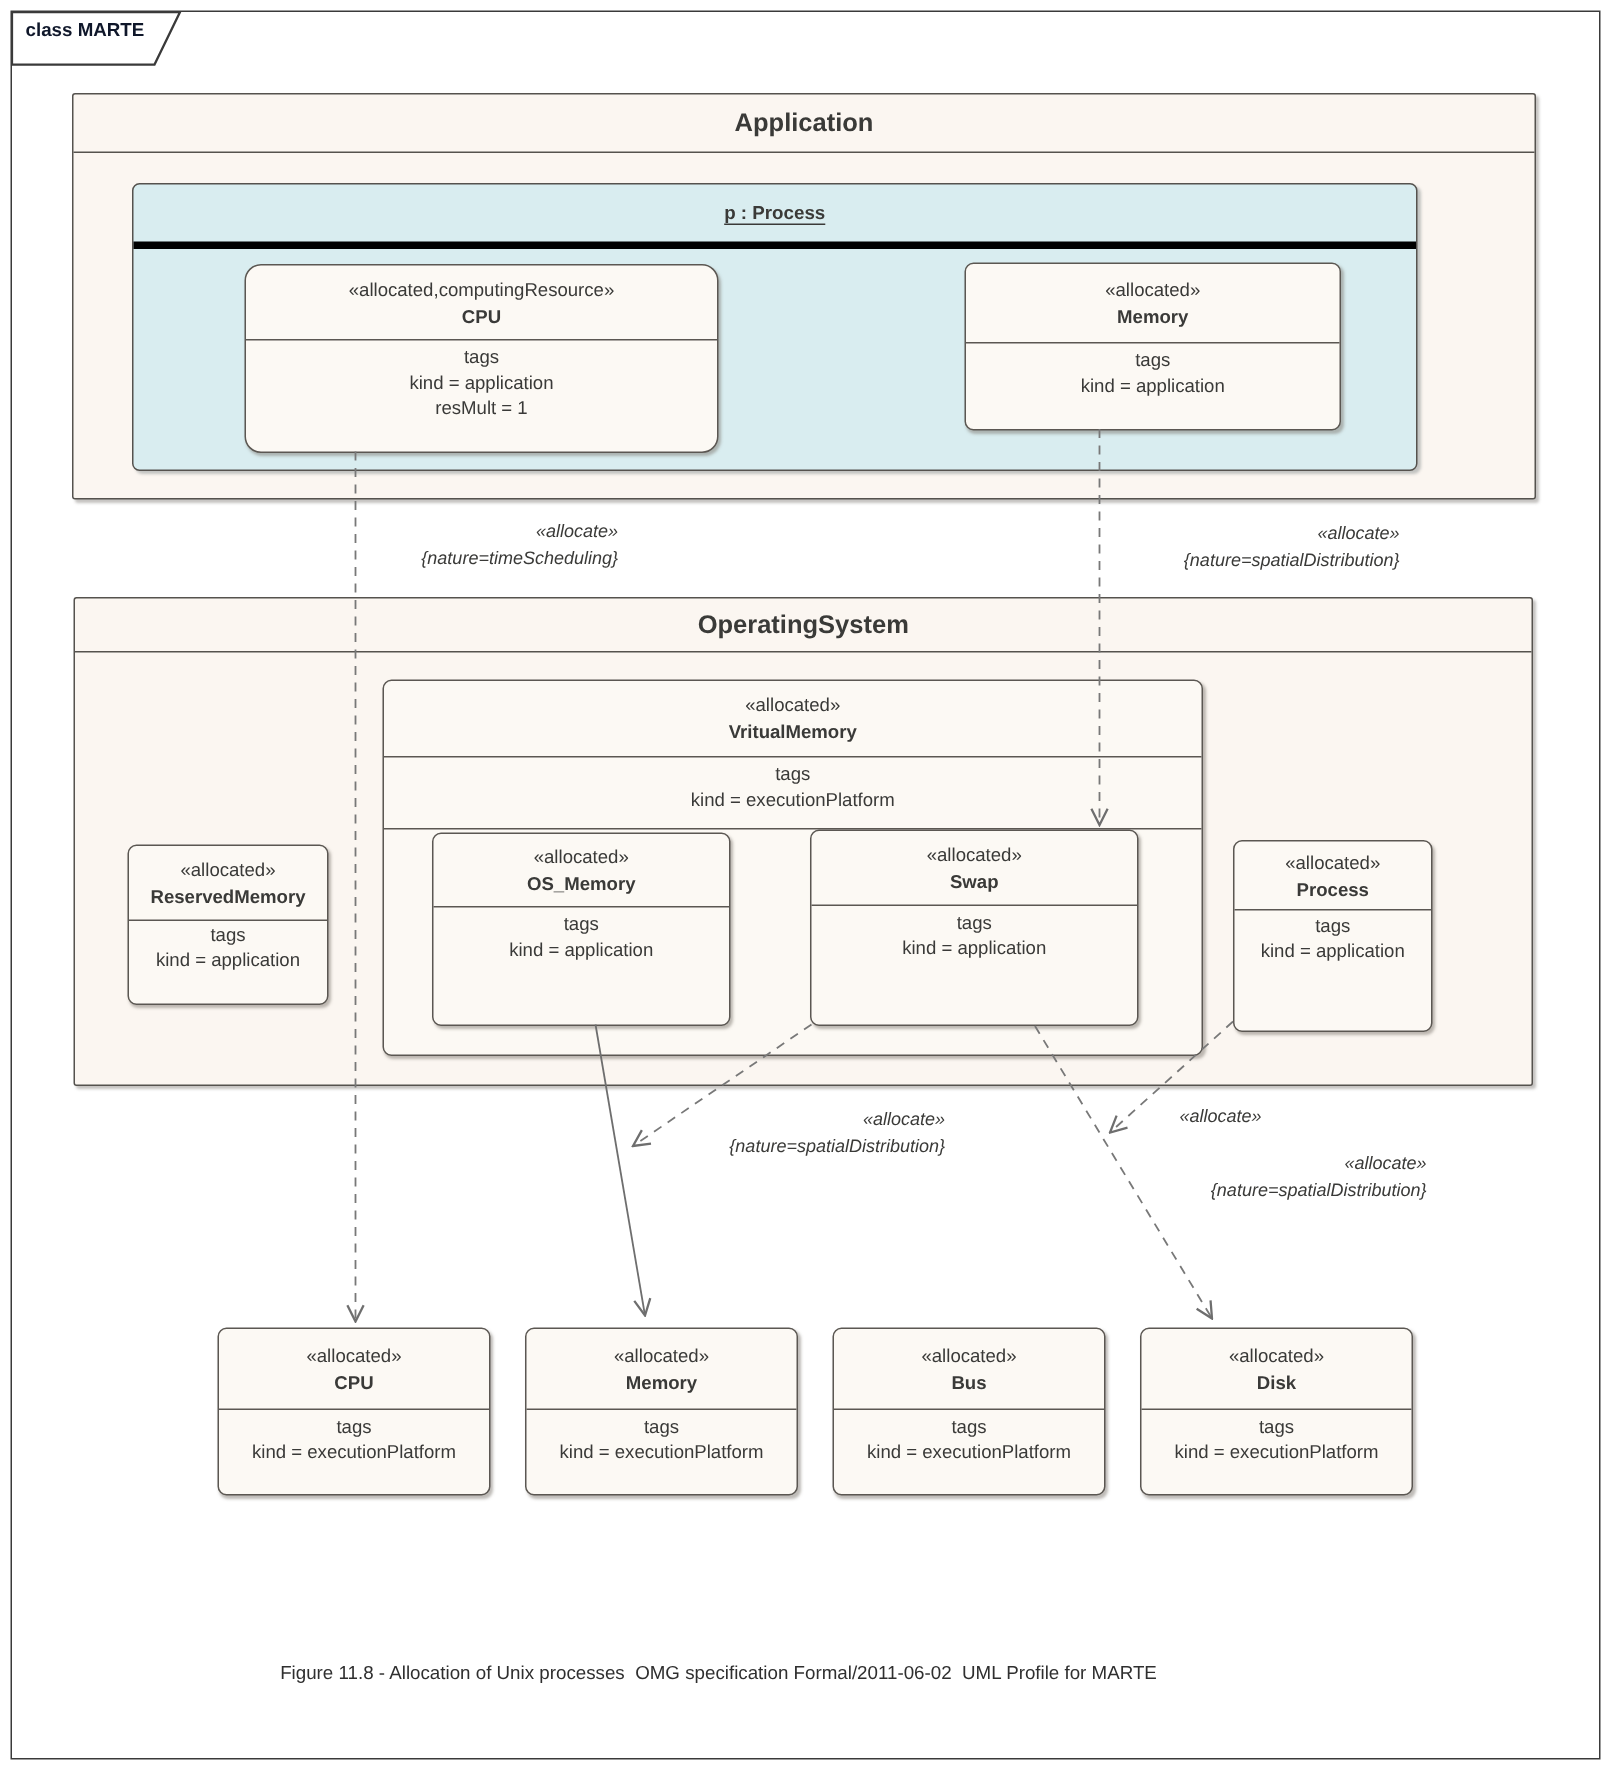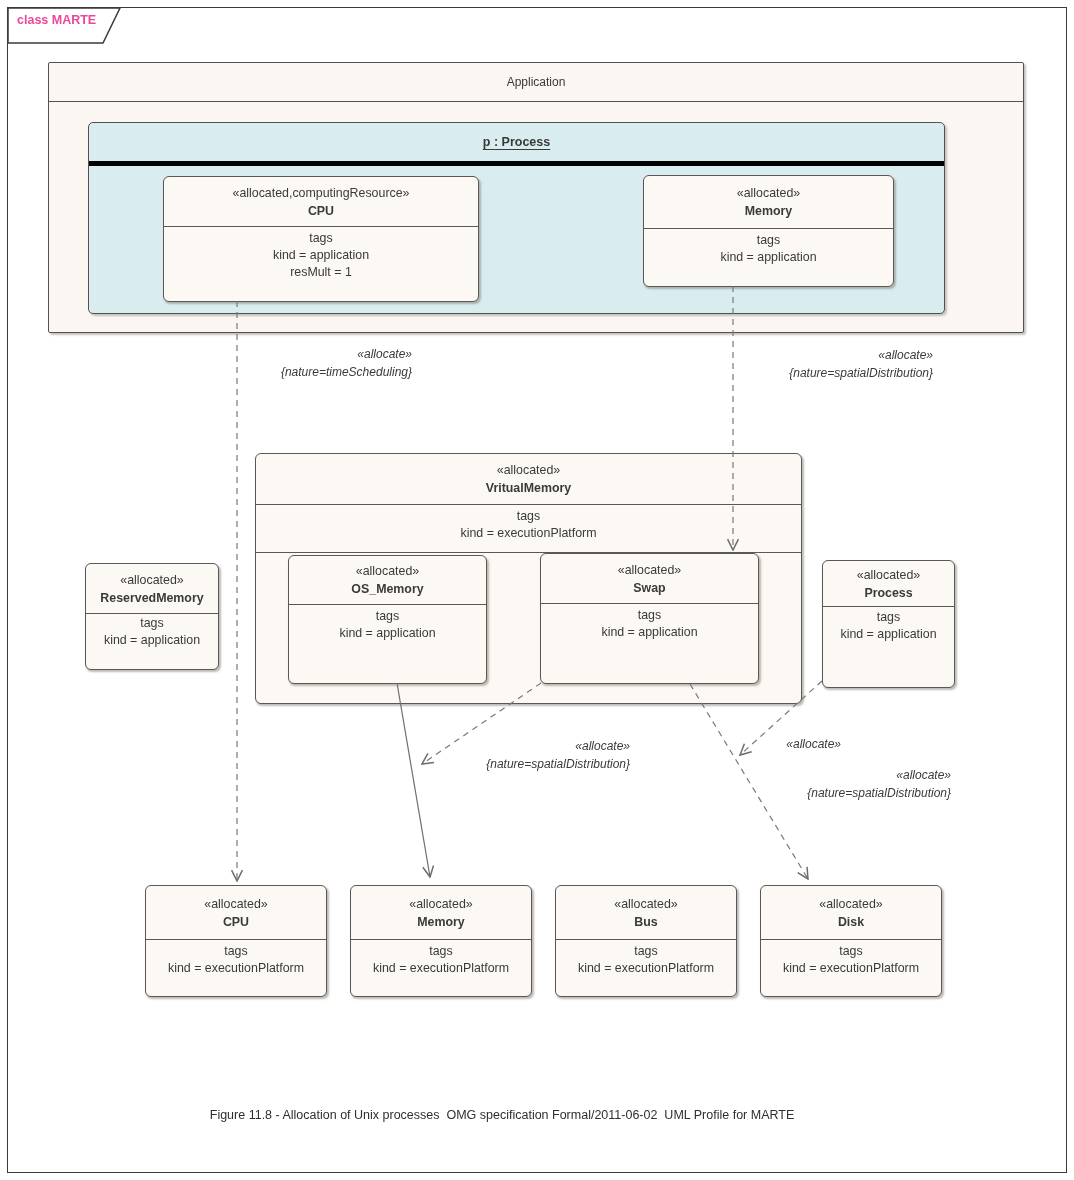--- a/index.html
+++ b/index.html
@@ -3,46 +3,46 @@
 <meta charset="utf-8">
 <style>
   html,body{margin:0;padding:0;background:#ffffff;}
   #canvas{
     position:relative;width:1074px;height:1180px;background:#ffffff;
     font-family:"Liberation Sans","DejaVu Sans",sans-serif;color:#3a3a38;
     overflow:hidden;
   }
   .frame{position:absolute;left:7px;top:7px;width:1058px;height:1164px;border:1.5px solid #3a3a3a;}
   .tab{position:absolute;left:7px;top:7px;width:130px;height:38px;}
-  .tab-label{position:absolute;left:17px;top:13px;font-size:12.5px;font-weight:bold;color:#ec4899;white-space:nowrap;}
+  .tab-label{position:absolute;left:17px;top:13px;font-size:12.5px;font-weight:bold;color:#0f172a;white-space:nowrap;}
 
   .pkg{position:absolute;background:#FBF6F1;border:1px solid #55524e;border-radius:2px;
        box-shadow:2px 2px 2px rgba(125,120,115,0.45);}
   .pkg-head{border-bottom:1px solid #55524e;display:flex;align-items:center;justify-content:center;
-       font-weight:normal;font-size:12px;}
+       font-weight:bold;font-size:17px;}
 
   .process{position:absolute;background:#D9EDF0;border:1px solid #55524e;border-radius:5px;
        box-shadow:2px 2px 2px rgba(110,120,122,0.4);}
   .process-head{height:38px;border-bottom:5px solid #000000;display:flex;align-items:center;justify-content:center;
        font-weight:bold;font-size:12.5px;}
   .process-head .uname{text-decoration:underline;text-underline-offset:3px;}
 
   .cls{position:absolute;background:#FCF9F4;border:1px solid #5b5752;border-radius:6px;
        box-shadow:1.5px 2px 2px rgba(125,120,112,0.5);display:flex;flex-direction:column;
        font-size:12.4px;line-height:16px;}
   .cls-head{border-bottom:1px solid #5b5752;display:flex;flex-direction:column;justify-content:center;
        align-items:center;text-align:center;gap:2px;flex:0 0 auto;}
   .cname{font-weight:bold;}
   .cls-mid{border-bottom:1px solid #5b5752;flex:0 0 auto;padding:3px 8px 0 8px;}
   .cls-body{padding:3px 8px 0 8px;}
   .tags-label{text-align:center;line-height:17px;}
   .tag-line{text-align:center;line-height:17px;}
 
   .conn-label{position:absolute;font-size:12px;line-height:18px;text-align:right;white-space:nowrap;font-style:italic;}
-  .caption{position:absolute;left:72px;top:1108px;width:860px;text-align:center;font-size:12.5px;
+  .caption{position:absolute;left:49px;top:1108px;width:860px;text-align:center;font-size:12.5px;
        color:#2f2f2f;white-space:pre;}
   svg.lines{position:absolute;left:0;top:0;pointer-events:none;}
 </style>
 </head>
 <body>
 
 <div id="canvas">
 
   <div class="frame"></div>
 
@@ -56,21 +56,21 @@
       <span>Application</span>
     </div>
   </div>
 
   <div class="process" style="left:88px;top:122px;width:855px;height:190px;">
     <div class="process-head">
       <span class="uname">p : Process</span>
     </div>
   </div>
 
-  <div class="cls" style="left:163px;top:176px;width:314px;height:124px;">
+  <div class="cls" style="left:163px;top:176px;width:314px;height:124px;border-radius:11px;">
     <div class="cls-head" style="height:49px;">
       <div class="stereo">«allocated,computingResource»</div>
       <div class="cname">CPU</div>
     </div>
     <div class="cls-body">
       <div class="tags-label">tags</div>
       <div class="tag-line">kind = application</div>
       <div class="tag-line">resMult = 1</div>
     </div>
   </div>
@@ -79,20 +79,25 @@
     <div class="cls-head" style="height:52px;">
       <div class="stereo">«allocated»</div>
       <div class="cname">Memory</div>
     </div>
     <div class="cls-body">
       <div class="tags-label">tags</div>
       <div class="tag-line">kind = application</div>
     </div>
   </div>
 
+  <div class="pkg" style="left:49px;top:398px;width:971px;height:324px;">
+    <div class="pkg-head" style="height:35px;">
+      <span>OperatingSystem</span>
+    </div>
+  </div>
 
   <div class="cls" style="left:255px;top:453px;width:545px;height:249px;">
     <div class="cls-head" style="height:50px;">
       <div class="stereo">«allocated»</div>
       <div class="cname">VritualMemory</div>
     </div>
     <div class="cls-mid" style="height:44px;">
       <div class="tags-label">tags</div>
       <div class="tag-line">kind = executionPlatform</div>
     </div>

